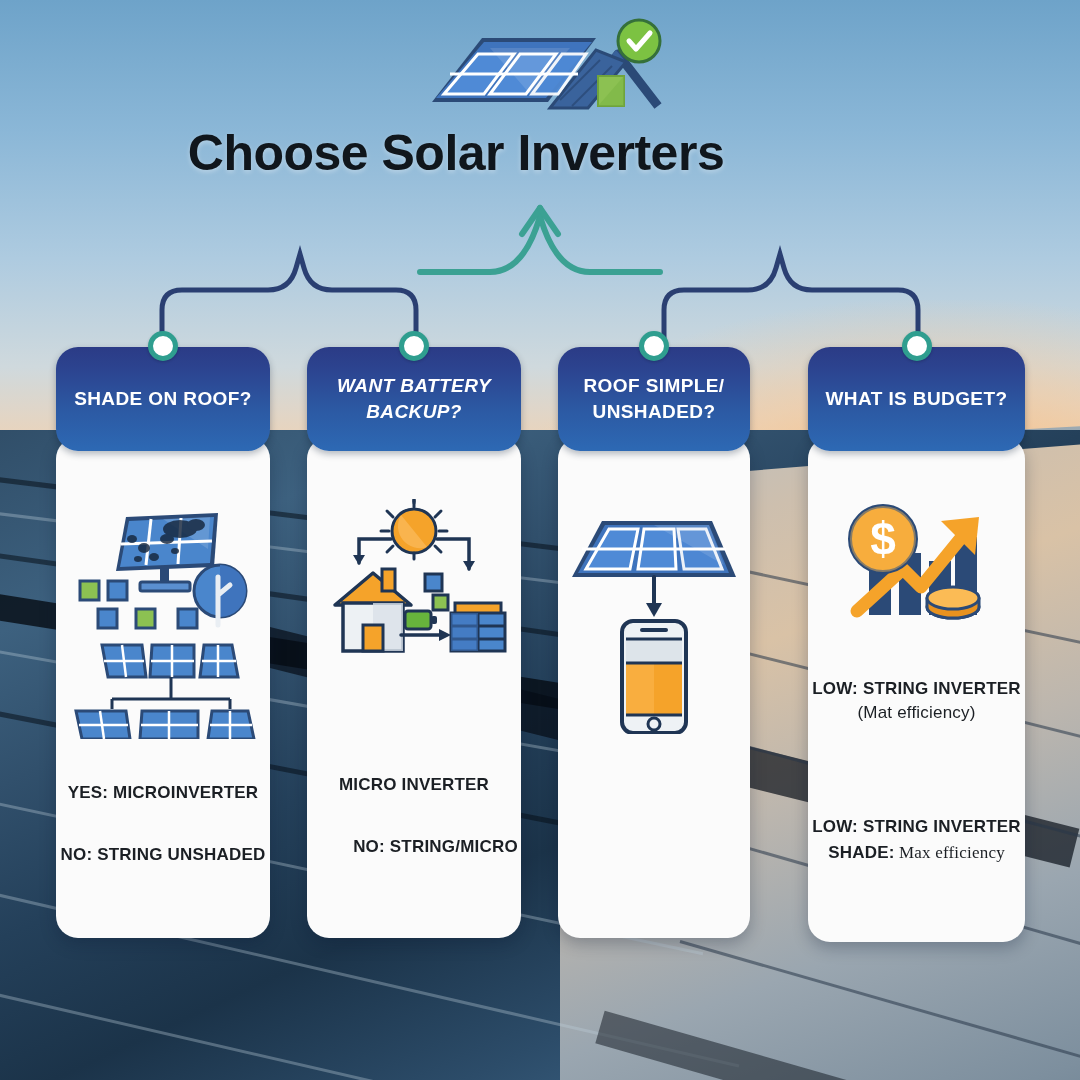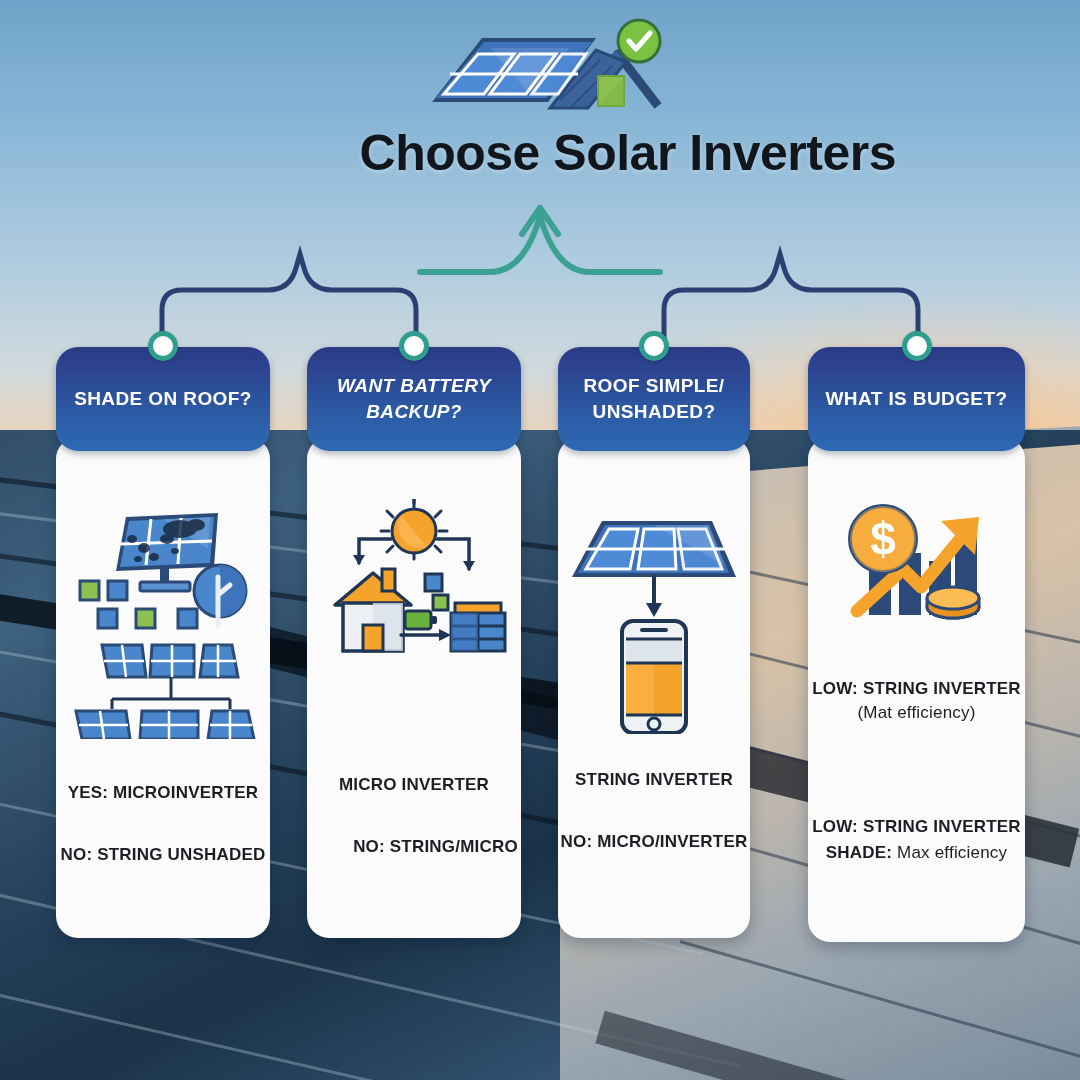--- a/index.html
+++ b/index.html
@@ -54,21 +54,21 @@
   .post {
     position:absolute; background:#53677a; opacity:.8;
   }
 
   
   #hero { position:absolute; left:420px; top:8px; width:260px; height:112px; }
 
   
   #title {
     position:absolute; left:0; top:124px; width:896px;
-    text-align:right;
+    text-align:center;
     font-size:50px; font-weight:bold; color:#10161c;
     letter-spacing:-.5px;
     text-shadow:0 2px 5px rgba(255,255,255,.35);
     padding-left:16px;
   }
 
   
   #connectors { position:absolute; left:0; top:190px; width:1080px; height:180px; }
 
   
@@ -397,24 +397,20 @@
           <rect x="62" y="140" width="56" height="24" fill="#dde4ea"></rect>
           <rect x="62" y="164" width="56" height="52" fill="#f5a32a"></rect>
           <path d="M62 164 L90 164 L90 216 L62 216 Z" fill="#fbb44c" opacity=".65"></path>
           <line x1="62" y1="164" x2="118" y2="164" stroke="#1f3554" stroke-width="3"></line>
           <line x1="62" y1="140" x2="118" y2="140" stroke="#1f3554" stroke-width="3"></line>
           <line x1="62" y1="216" x2="118" y2="216" stroke="#1f3554" stroke-width="3"></line>
           <circle cx="90" cy="225" r="6" fill="#eef2f5" stroke="#1f3554" stroke-width="3"></circle>
         </g>
       </svg>
     </div>
-    <div class="card-lines" style="margin-top:36px;">
-      <div class="line">STRING INVERTER</div>
-      <div class="line" style="margin-top:42px;">NO: MICRO/INVERTER</div>
-    </div>
   </div>
 </div>
 
 <div class="card" style="left:808px; top:347px; width:217px;">
   <div class="node" style="top:-16px;"></div>
   <div class="card-head" style="height:104px;">WHAT IS BUDGET?</div>
   <div class="card-body" style="top:90px; height:505px; padding-top:58px;">
     <div class="card-icon">
       <svg width="160" height="126" viewBox="0 0 160 126">
 
@@ -445,17 +441,17 @@
     </div>
 
     <div class="overlay-block" style="top:242px;">
       <div class="line">LOW: STRING INVERTER</div>
       <div class="line sub" style="margin-top:4px;">(Mat efficiency)</div>
     </div>
 
     <div class="card-lines" style="margin-top:196px;">
       <div class="line">LOW: STRING INVERTER</div>
       <div class="line" style="margin-top:6px;">
-        <span>SHADE:</span><span class="sub" style="font-weight:normal;"> Max efficiency</span>
+        <span>SHADE:</span><span class="sub" style="font-weight:normal;font-family:Liberation Serif, serif;"> Max efficiency</span>
       </div>
     </div>
   </div>
 </div>
 
 </body></html>

